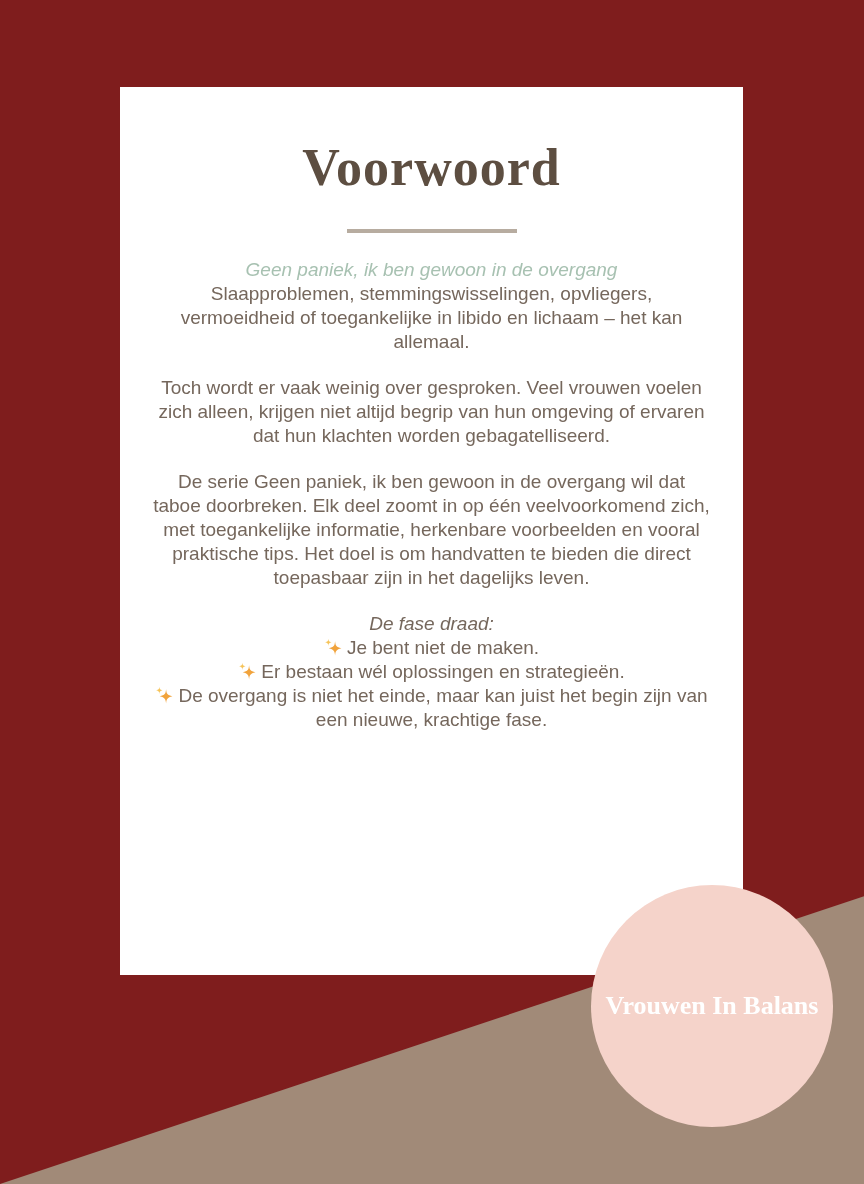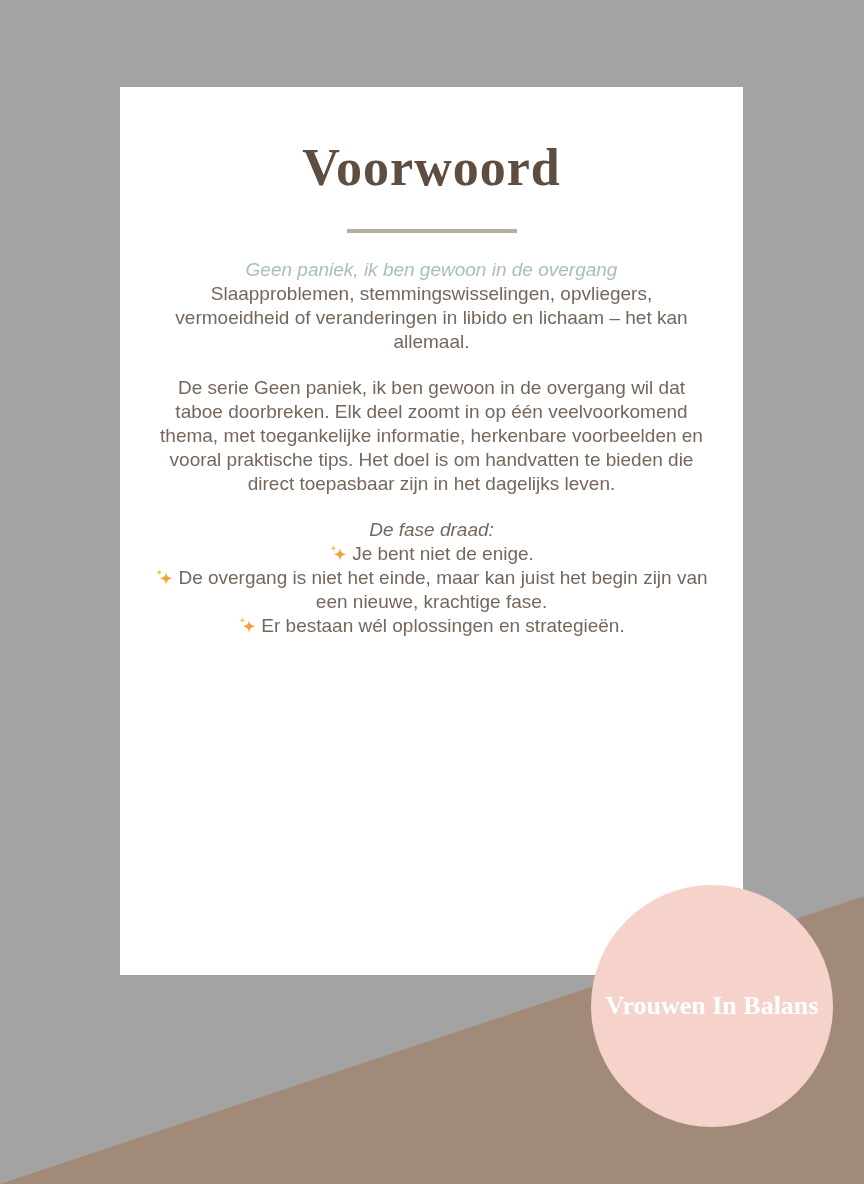--- a/index.html
+++ b/index.html
@@ -104,58 +104,59 @@
     font-family: "Liberation Serif", "DejaVu Serif", serif;
     font-weight: bold;
     font-size: 26px;
     color: #ffffff;
     white-space: nowrap;
   }
 </style>
 </head>
 <body>
 
-<div class="page" style="background-color: #a3a3a3;">
+<div class="page" style="background-color: #7f1d1d;">
 
   <div class="card" style="background-color: rgb(255, 255, 255);">
 
     <h1 class="title" style="color: rgb(93, 78, 65);">Voorwoord</h1>
 
     <div class="divider" style="background-color: rgb(183, 172, 160);"></div>
 
     <div class="text-body" style="color: rgb(117, 103, 92);">
 
       <p class="subtitle" style="color: rgb(167, 193, 177);">Geen paniek, ik ben gewoon in de overgang</p>
 
 
-      <p class="para">Slaapproblemen, stemmingswisselingen, opvliegers, vermoeidheid of veranderingen in libido en lichaam – het kan allemaal.</p>
+      <p class="para">Slaapproblemen, stemmingswisselingen, opvliegers, vermoeidheid of toegankelijke in libido en lichaam – het kan allemaal.</p>
 
+      <p class="para">Toch wordt er vaak weinig over gesproken. Veel vrouwen voelen zich alleen, krijgen niet altijd begrip van hun omgeving of ervaren dat hun klachten worden gebagatelliseerd.</p>
 
-      <p class="para">De serie Geen paniek, ik ben gewoon in de overgang wil dat taboe doorbreken. Elk deel zoomt in op één veelvoorkomend thema, met toegankelijke informatie, herkenbare voorbeelden en vooral praktische tips. Het doel is om handvatten te bieden die direct toepasbaar zijn in het dagelijks leven.</p>
+      <p class="para">De serie Geen paniek, ik ben gewoon in de overgang wil dat taboe doorbreken. Elk deel zoomt in op één veelvoorkomend zich, met toegankelijke informatie, herkenbare voorbeelden en vooral praktische tips. Het doel is om handvatten te bieden die direct toepasbaar zijn in het dagelijks leven.</p>
 
       <p class="list-intro">De fase draad:</p>
 
       <div>
         <p class="bullet-line">
           <svg class="sparkle" viewBox="0 0 24 24" aria-hidden="true">
             <path d="M14 4 C14.6 10 15.5 11 22 13 C15.5 15 14.6 16 14 22 C13.4 16 12.5 15 6 13 C12.5 11 13.4 10 14 4 Z" fill="#f1a33c" style="fill: rgb(241, 163, 60);"></path>
             <path d="M5.5 1 C5.8 4 6.3 4.7 9.5 5.5 C6.3 6.3 5.8 7 5.5 10 C5.2 7 4.7 6.3 1.5 5.5 C4.7 4.7 5.2 4 5.5 1 Z" fill="#f6c45a" style="fill: rgb(246, 196, 90);"></path>
-          </svg><span>Je bent niet de enige.</span>
+          </svg><span>Je bent niet de maken.</span>
+        </p>
+        <p class="bullet-line">
+          <svg class="sparkle" viewBox="0 0 24 24" aria-hidden="true">
+            <path d="M14 4 C14.6 10 15.5 11 22 13 C15.5 15 14.6 16 14 22 C13.4 16 12.5 15 6 13 C12.5 11 13.4 10 14 4 Z" fill="#f1a33c" style="fill: rgb(241, 163, 60);"></path>
+            <path d="M5.5 1 C5.8 4 6.3 4.7 9.5 5.5 C6.3 6.3 5.8 7 5.5 10 C5.2 7 4.7 6.3 1.5 5.5 C4.7 4.7 5.2 4 5.5 1 Z" fill="#f6c45a" style="fill: rgb(246, 196, 90);"></path>
+          </svg><span>Er bestaan wél oplossingen en strategieën.</span>
         </p>
         <p class="bullet-line">
           <svg class="sparkle" viewBox="0 0 24 24" aria-hidden="true">
             <path d="M14 4 C14.6 10 15.5 11 22 13 C15.5 15 14.6 16 14 22 C13.4 16 12.5 15 6 13 C12.5 11 13.4 10 14 4 Z" fill="#f1a33c" style="fill: rgb(241, 163, 60);"></path>
             <path d="M5.5 1 C5.8 4 6.3 4.7 9.5 5.5 C6.3 6.3 5.8 7 5.5 10 C5.2 7 4.7 6.3 1.5 5.5 C4.7 4.7 5.2 4 5.5 1 Z" fill="#f6c45a" style="fill: rgb(246, 196, 90);"></path>
           </svg><span>De overgang is niet het einde, maar kan juist het begin zijn van een nieuwe, krachtige fase.</span>
-        </p>
-        <p class="bullet-line">
-          <svg class="sparkle" viewBox="0 0 24 24" aria-hidden="true">
-            <path d="M14 4 C14.6 10 15.5 11 22 13 C15.5 15 14.6 16 14 22 C13.4 16 12.5 15 6 13 C12.5 11 13.4 10 14 4 Z" fill="#f1a33c" style="fill: rgb(241, 163, 60);"></path>
-            <path d="M5.5 1 C5.8 4 6.3 4.7 9.5 5.5 C6.3 6.3 5.8 7 5.5 10 C5.2 7 4.7 6.3 1.5 5.5 C4.7 4.7 5.2 4 5.5 1 Z" fill="#f6c45a" style="fill: rgb(246, 196, 90);"></path>
-          </svg><span>Er bestaan wél oplossingen en strategieën.</span>
         </p>
       </div>
 
     </div>
   </div>
 
   <div class="triangle" style="background-color: rgb(161, 138, 120);"></div>
 
   <div class="badge-circle" style="background-color: rgb(245, 211, 202);">
     <span class="badge-text" style="color: rgb(255, 255, 255);">Vrouwen In Balans</span>

